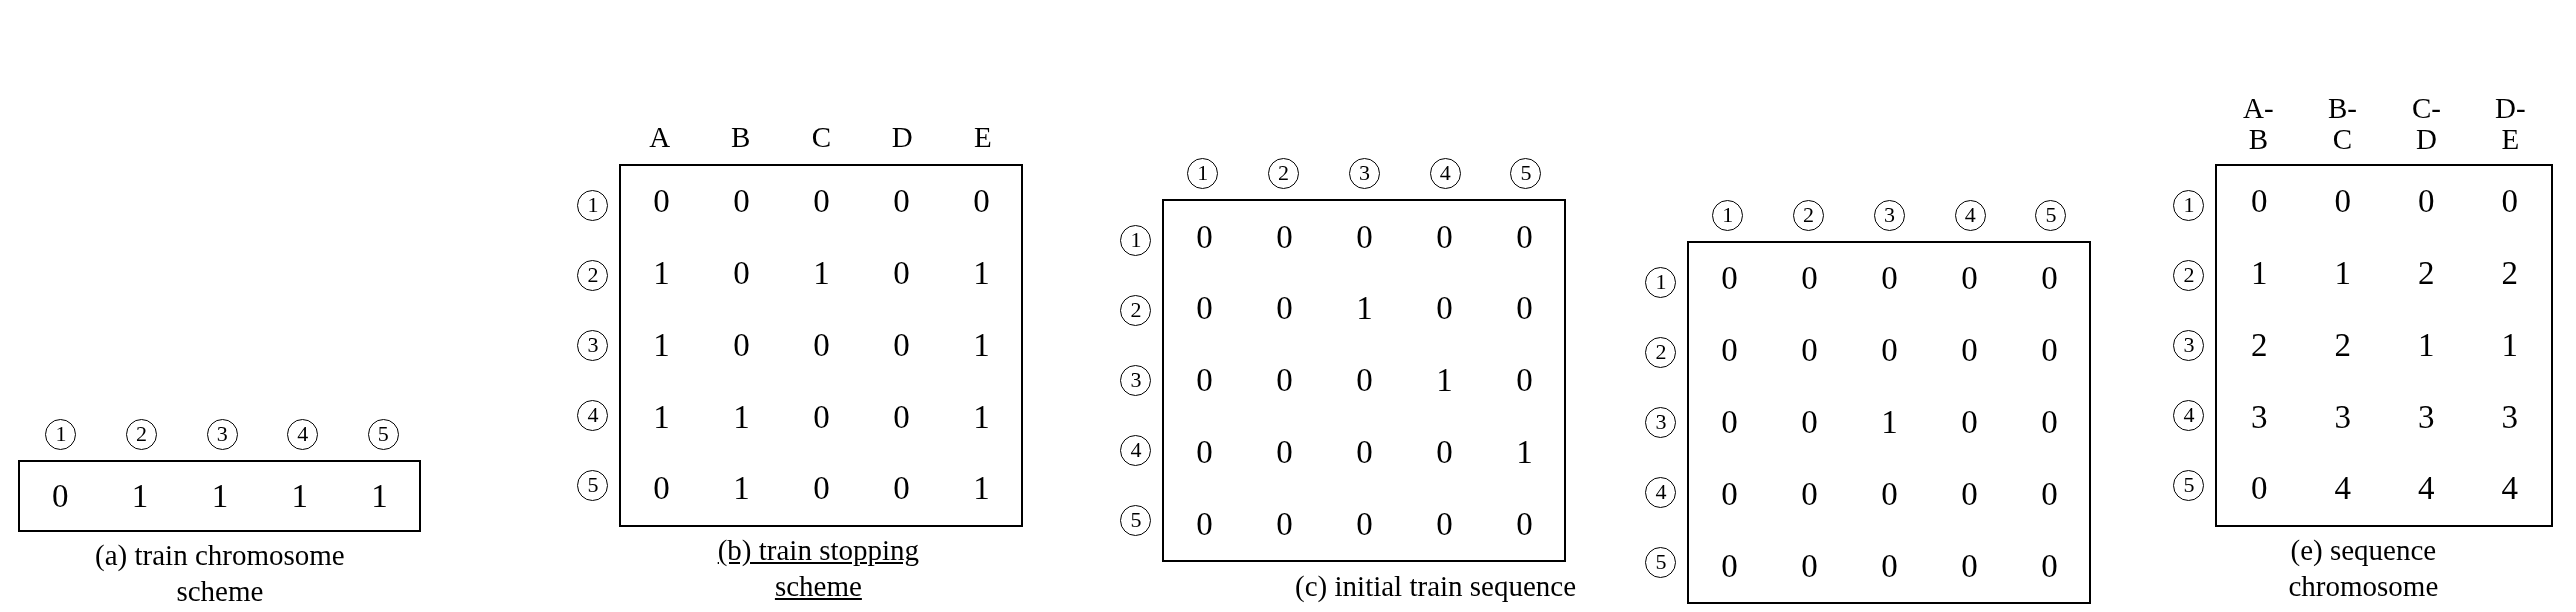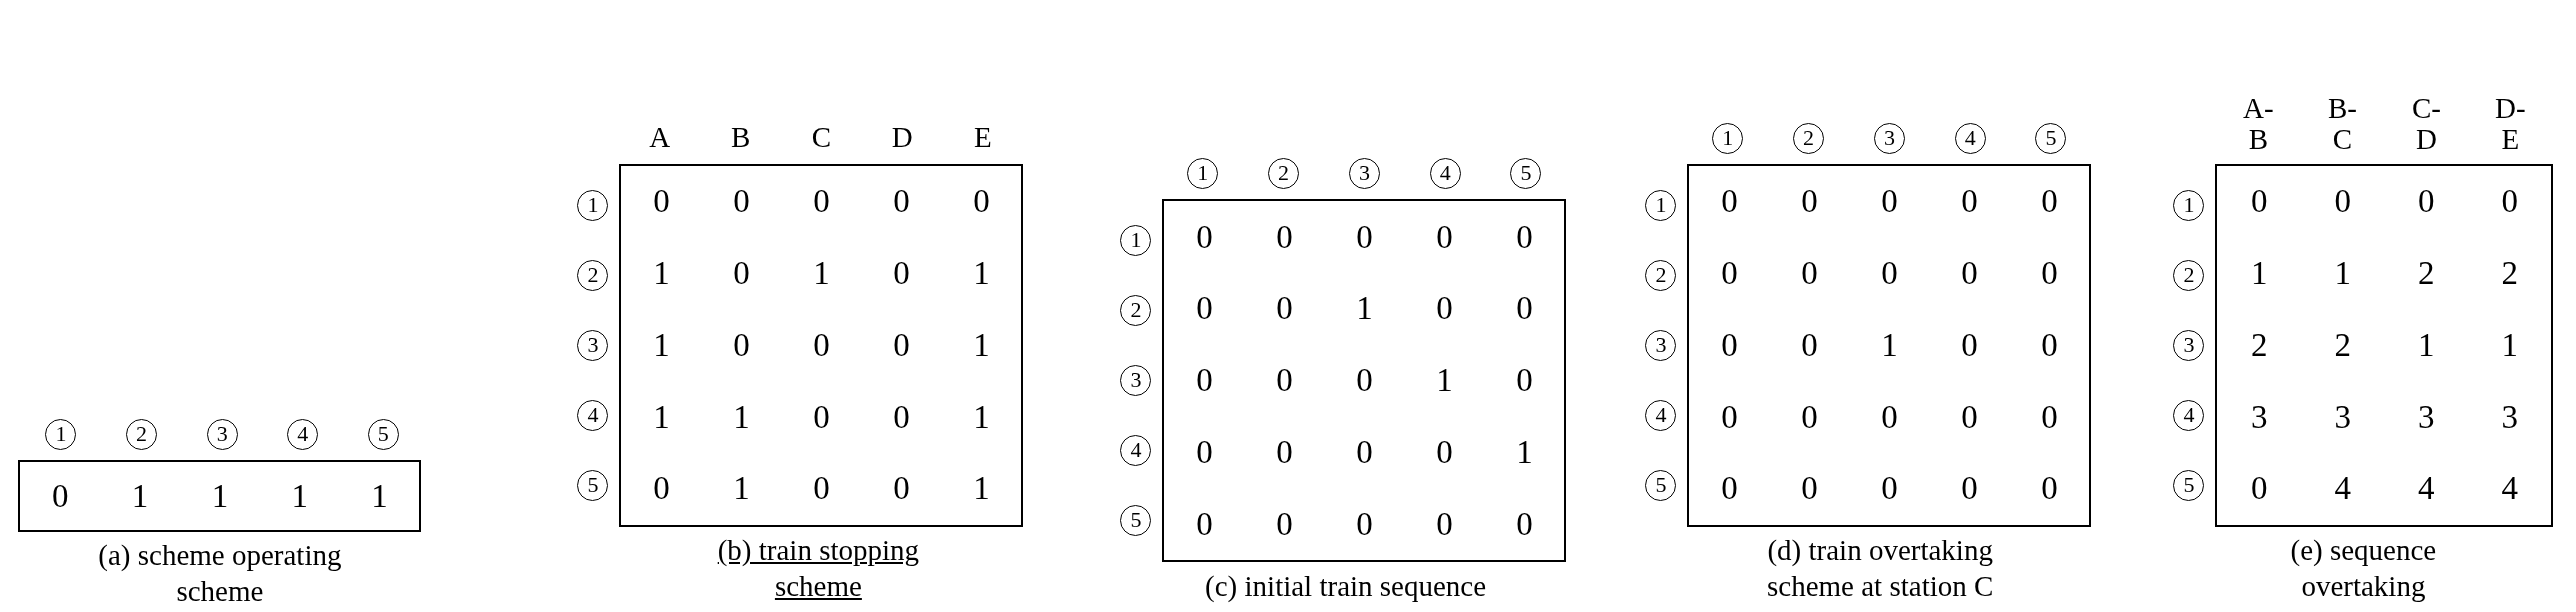--- a/index.html
+++ b/index.html
@@ -127,21 +127,21 @@
   #panel-b .caption { width: 409px; margin-left: 38px; text-decoration: underline; }
 
   
   #panel-c { width: 448px; margin-left: 95px; padding-bottom: 9px; }
   #panel-c .matrix-wrap { width: 448px; }
   #panel-c .row-labels { width: 44px; padding-top: 6.4px; padding-bottom: 6.4px; }
   #panel-c .col-headers { width: 404px; margin-left: 44px; margin-bottom: 10.2px; }
   #panel-c .col-header { width: 81px; display: flex; justify-content: center; }
   #panel-c .grid-box { width: 404px; height: 363px; }
   #panel-c .cell { width: 80px; }
-  #panel-c .caption { width: 461px; margin-left: 6.4px; }
+  #panel-c .caption { width: 461px; margin-left: 6.4px; text-align: right; }
 
   
   #panel-d { width: 448px; margin-left: 77px; padding-bottom: 9px; }
   #panel-d .matrix-wrap { width: 448px; }
   #panel-d .row-labels { width: 44px; padding-top: 6.4px; padding-bottom: 6.4px; }
   #panel-d .col-headers { width: 404px; margin-left: 44px; margin-bottom: 10.2px; }
   #panel-d .col-header { width: 81px; display: flex; justify-content: center; }
   #panel-d .grid-box { width: 404px; height: 363px; }
   #panel-d .cell { width: 80px; }
   #panel-d .caption { width: 435px; margin-left: 25.6px; }
@@ -173,21 +173,21 @@
       <div class="grid-box">
         <div class="grid-row">
           <div class="cell">0</div>
           <div class="cell">1</div>
           <div class="cell">1</div>
           <div class="cell">1</div>
           <div class="cell">1</div>
         </div>
       </div>
     </div>
-    <div class="caption">(a) scheme operating
+    <div class="caption">(a) train chromosome
 scheme</div>
   </div>
 
   <div class="panel" id="panel-b">
     <div class="col-headers">
       <div class="col-header">A</div>
       <div class="col-header">B</div>
       <div class="col-header">C</div>
       <div class="col-header">D</div>
       <div class="col-header">E</div>
@@ -346,22 +346,20 @@
         </div>
         <div class="grid-row">
           <div class="cell">0</div>
           <div class="cell">0</div>
           <div class="cell">0</div>
           <div class="cell">0</div>
           <div class="cell">0</div>
         </div>
       </div>
     </div>
-    <div class="caption">(d) train overtaking
-scheme at station C</div>
   </div>
 
   <div class="panel" id="panel-e">
     <div class="col-headers">
       <div class="col-header two-line">A-
 B</div>
       <div class="col-header two-line">B-
 C</div>
       <div class="col-header two-line">C-
 D</div>
@@ -403,17 +401,17 @@
         </div>
         <div class="grid-row">
           <div class="cell">0</div>
           <div class="cell">4</div>
           <div class="cell">4</div>
           <div class="cell">4</div>
         </div>
       </div>
     </div>
     <div class="caption">(e) sequence
-overtaking</div>
+chromosome</div>
   </div>
 
 </div>
 
 
 </body></html>

